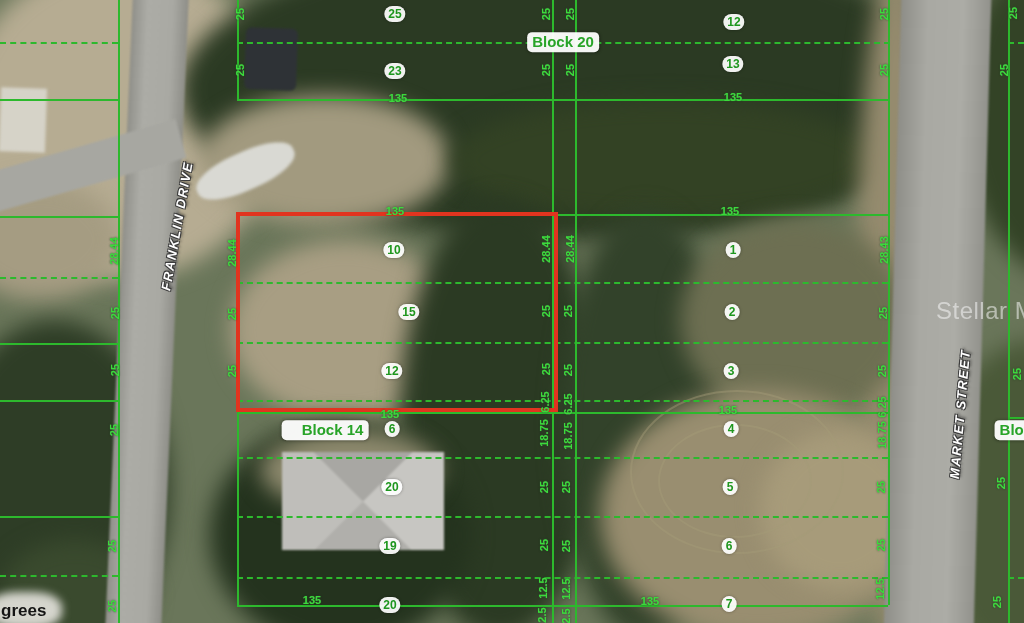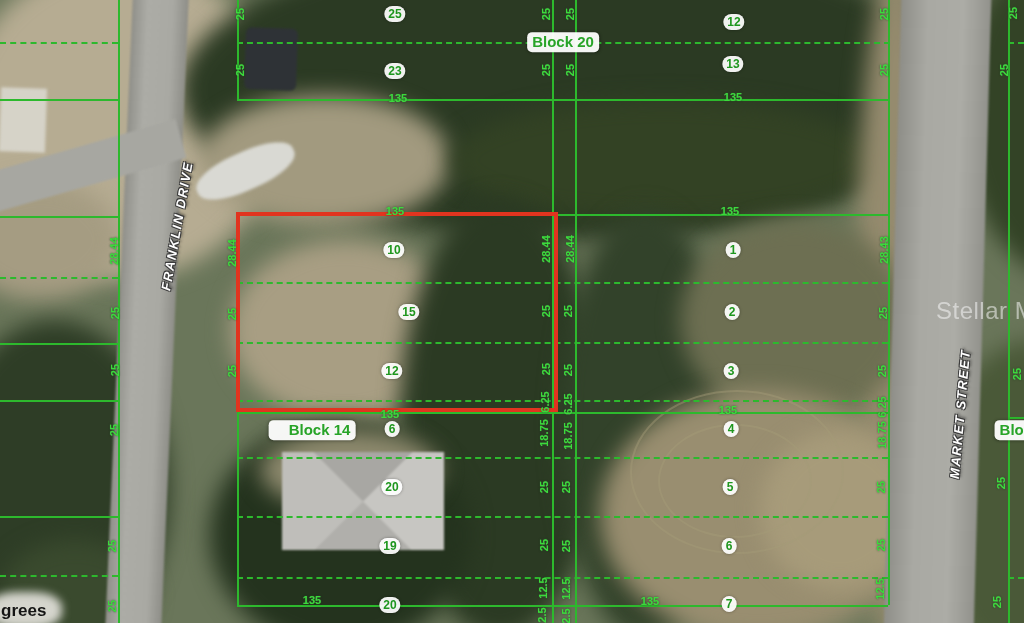--- a/index.html
+++ b/index.html
@@ -180,21 +180,21 @@
       <span class="dim" style="left: 882px; top: 371px; transform: translate(-50%, -50%) rotate(-90deg);">25</span>
       <span class="dim" style="left: 882px; top: 407px; transform: translate(-50%, -50%) rotate(-90deg);">6.25</span>
       <span class="dim" style="left: 882px; top: 435px; transform: translate(-50%, -50%) rotate(-90deg);">18.75</span>
       <span class="dim" style="left: 881px; top: 487px; transform: translate(-50%, -50%) rotate(-90deg);">25</span>
       <span class="dim" style="left: 881px; top: 545px; transform: translate(-50%, -50%) rotate(-90deg);">25</span>
       <span class="dim" style="left: 880px; top: 589px; transform: translate(-50%, -50%) rotate(-90deg);">12.5</span>
       <span class="dim" style="left: 1017px; top: 374px; transform: translate(-50%, -50%) rotate(-90deg);">25</span>
       <span class="dim" style="left: 1001px; top: 483px; transform: translate(-50%, -50%) rotate(-90deg);">25</span>
       <span class="dim" style="left: 997px; top: 602px; transform: translate(-50%, -50%) rotate(-90deg);">25</span>
       <span class="block-badge" style="left: 563px; top: 42px; transform: translate(-50%, -50%);">Block 20</span>
-      <span class="block-badge" style="left: 312px; top: 430px; transform: translate(-50%, -50%); padding-left: 20px;">Block 14</span>
+      <span class="block-badge" style="left: 325px; top: 430px; transform: translate(-50%, -50%); padding-left: 20px;">Block 14</span>
       <span class="block-badge" style="left: 1020px; top: 430px; transform: translate(-50%, -50%);">Block</span>
       <span class="street-label" style="left: 177px; top: 226px; transform: translate(-50%, -50%) rotate(-80deg);">FRANKLIN DRIVE</span>
       <span class="street-label" style="left: 960px; top: 414px; transform: translate(-50%, -50%) rotate(-85deg);">MARKET STREET</span>
     </div>
 
   <div class="wm-mls">Stellar MLS</div>
   <div class="wm-corner">grees</div>
 </div>
 
 </body></html>

